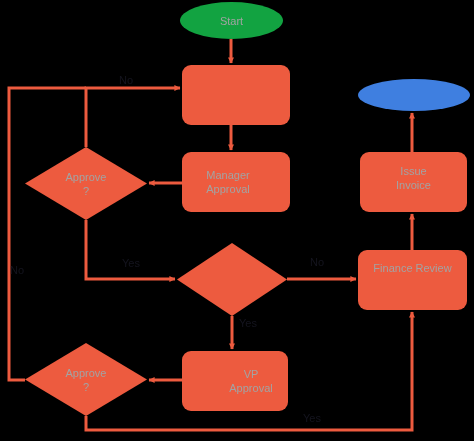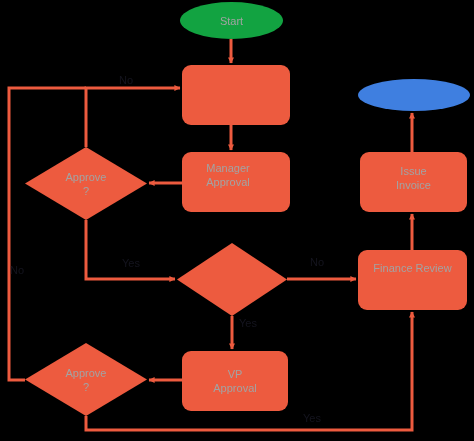--- a/index.html
+++ b/index.html
@@ -102,33 +102,33 @@
       <polygon points="232,243 287,279.5 232,316 177,279.5" fill="#ED5B3F"></polygon>
 
       <polygon points="86,343 147,379.5 86,416 25,379.5" fill="#ED5B3F"></polygon>
     </g>
   </svg>
 
   <div class="node-label" style="left:180px; top:2px; width:103px; height:37px;">Start</div>
 
 
 
-  <div class="node-label" style="left:182px; top:145px; width:92px; height:60px;">Manager
+  <div class="node-label" style="left:182px; top:152px; width:92px; height:60px;">Manager
 Approval</div>
 
   <div class="node-label" style="left:25px; top:147px; width:122px; height:73px;">Approve
 ?</div>
 
 
   <div class="node-label" style="left:358px; top:238px; width:109px; height:60px;">Finance Review</div>
 
   <div class="node-label" style="left:360px; top:152px; width:107px; height:52px;">Issue
 Invoice</div>
 
-  <div class="node-label" style="left:182px; top:351px; width:106px; height:60px;">VP
+  <div class="node-label" style="left:182px; top:351px; width:106px; height:60px;padding-left:16px;">VP
 Approval</div>
 
   <div class="node-label" style="left:25px; top:343px; width:122px; height:73px;">Approve
 ?</div>
 
   <div class="edge-label" style="left:119px; top:74px;">No</div>
 
   <div class="edge-label" style="left:122px; top:257px;">Yes</div>
 
   <div class="edge-label" style="left:310px; top:256px;">No</div>

